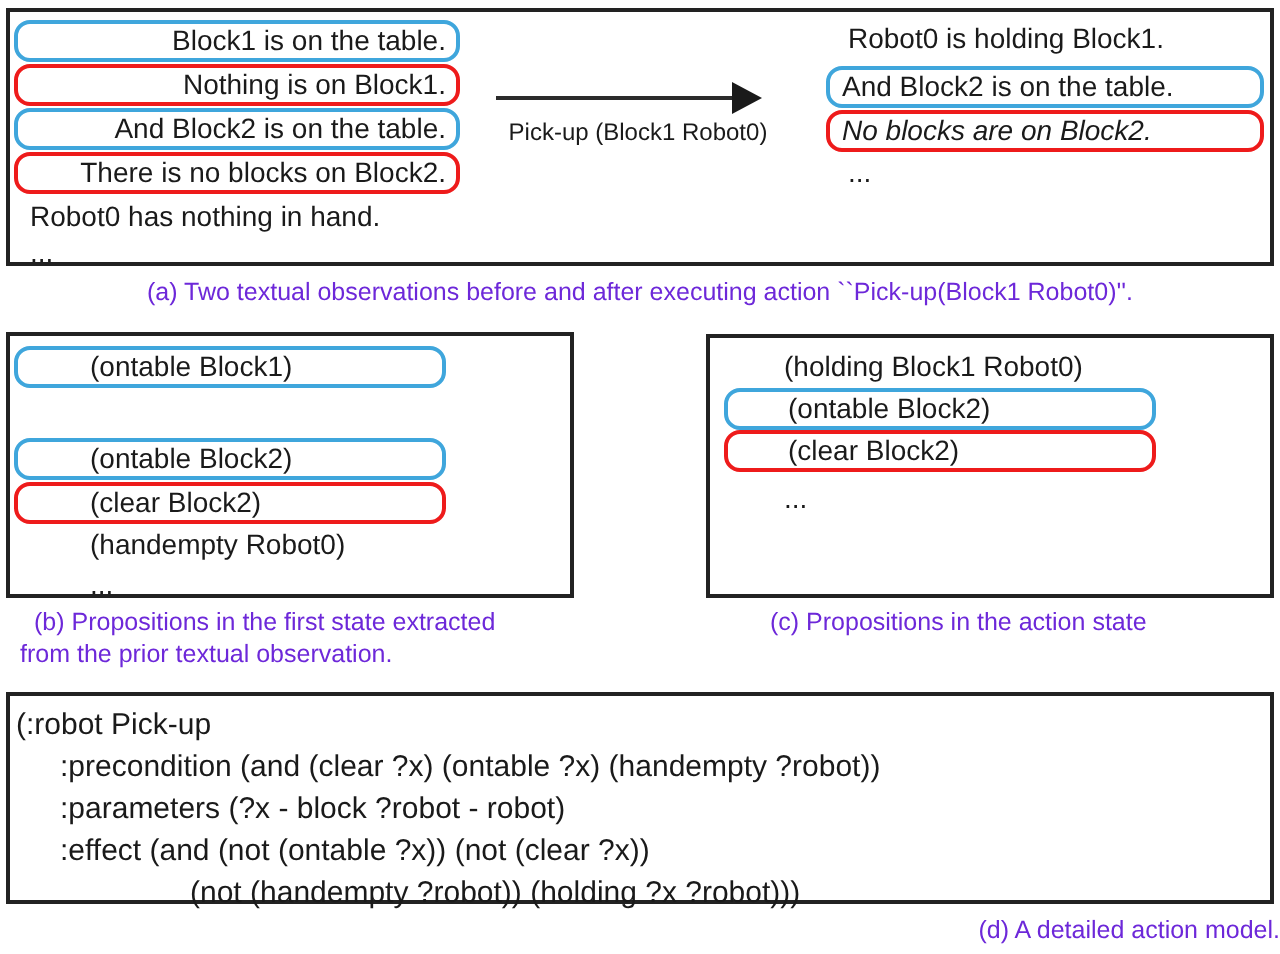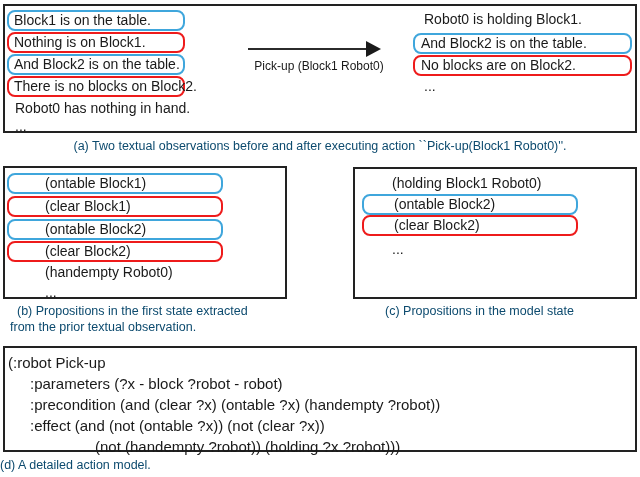--- a/index.html
+++ b/index.html
@@ -21,21 +21,21 @@
     white-space:nowrap;
   }
   .boxed {
     border:2px solid #888; border-radius:8px; height:21px;
     display:flex; align-items:center; background:#ffffff;
   }
   .blue { border-color:#3FA6DC; }
   .red  { border-color:#EE1B1B; }
 
   
-  .a-left  { left:2px; width:178px; padding:0 5px; }
+  .a-left  { left:2px; width:223px; padding:0 5px;justify-content:flex-end; }
   .a-plain { padding-left:8px; }
   
   .a-right { left:408px; width:219px; padding:0 6px; }
 
   
   .arrow-line {
     position:absolute; left:243px; top:42px; width:120px; height:0;
     border-top:2px solid #2b2b2b;
   }
   .arrow-head {
@@ -54,27 +54,27 @@
   .c-box      { left:7px; width:216px; padding-left:30px; }
   .c-plain    { left:0;   padding-left:37px; }
 
   
   .code { position:absolute; left:3px; top:4px; font-size:15px; }
   .code-line { height:21px; line-height:21px; white-space:nowrap; }
   .ind0 { margin-left:0; }
   .ind1 { margin-left:22px; }
   .ind2 { margin-left:87px; }
 
-  .caption { position:absolute; font-size:12.5px; line-height:16px; color:#0c4a6e; white-space:nowrap; }
+  .caption { position:absolute; font-size:12.5px; line-height:16px; color:#6d28d9; white-space:nowrap; }
   #cap-a { left:0; top:138px; width:640px; text-align:center; }
   #cap-b1 { left:17px;  top:303px; }
   #cap-b2 { left:10px;  top:319px; }
   #cap-c1 { left:385px; top:303px; }
   #cap-c2 { left:363px; top:319px; }
-  #cap-d { left:0; top:457px; width:640px; text-align:left; }
+  #cap-d { left:0; top:457px; width:640px; text-align:right; }
 </style>
 </head>
 <body>
 
 <div class="canvas">
 
   <div class="panel" id="panel-a">
     <div class="row boxed blue a-left" style="top: 4px; border-color: rgb(63, 166, 220);">
         <span>Block1 is on the table.</span>
       </div>
@@ -91,33 +91,30 @@
     <div class="row a-left a-plain" style="top:112px"><span>...</span></div>
 
     <div class="arrow-line"></div>
     <div class="arrow-head"></div>
     <div class="arrow-label">Pick-up (Block1 Robot0)</div>
 
     <div class="row a-right" style="top:5px; padding-left:11px"><span>Robot0 is holding Block1.</span></div>
     <div class="row boxed blue a-right" style="top: 27px; border-color: rgb(63, 166, 220);">
         <span>And Block2 is on the table.</span>
       </div>
-    <div class="row boxed red  a-right" style="top: 49px; border-color: rgb(238, 27, 27);">
+    <div class="row boxed red  a-right" style="top: 49px; border-color: rgb(238, 27, 27); font-style: italic;">
         <span>No blocks are on Block2.</span>
       </div>
     <div class="row a-right" style="top:72px; padding-left:11px"><span>...</span></div>
   </div>
   <div class="caption" id="cap-a">(a) Two textual observations before and after executing action ``Pick-up(Block1 Robot0)''.</div>
 
   <div class="panel" id="panel-b">
     <div class="row boxed blue prop-box" style="top: 5px; border-color: rgb(63, 166, 220);">
         <span>(ontable Block1)</span>
-      </div>
-    <div class="row boxed red  prop-box" style="top: 28px; border-color: rgb(238, 27, 27);">
-        <span>(clear Block1)</span>
       </div>
     <div class="row boxed blue prop-box" style="top: 51px; border-color: rgb(63, 166, 220);">
         <span>(ontable Block2)</span>
       </div>
     <div class="row boxed red  prop-box" style="top: 73px; border-color: rgb(238, 27, 27);">
         <span>(clear Block2)</span>
       </div>
     <div class="row prop-plain" style="top:96px"><span>(handempty Robot0)</span></div>
     <div class="row prop-plain" style="top:116px"><span>...</span></div>
   </div>
@@ -127,26 +124,26 @@
   <div class="panel" id="panel-c">
     <div class="row c-plain" style="top:6px"><span>(holding Block1 Robot0)</span></div>
     <div class="row boxed blue c-box" style="top: 25px; border-color: rgb(63, 166, 220);">
         <span>(ontable Block2)</span>
       </div>
     <div class="row boxed red  c-box" style="top: 46px; border-color: rgb(238, 27, 27);">
         <span>(clear Block2)</span>
       </div>
     <div class="row c-plain" style="top:72px"><span>...</span></div>
   </div>
-  <div class="caption" id="cap-c1">(c) Propositions in the model state</div>
+  <div class="caption" id="cap-c1">(c) Propositions in the action state</div>
 
   <div class="panel" id="panel-d">
     <div class="code">
       <div class="code-line ind0">(:robot Pick-up</div>
+      <div class="code-line ind1">:precondition (and (clear ?x) (ontable ?x) (handempty ?robot))</div>
       <div class="code-line ind1">:parameters (?x - block ?robot - robot)</div>
-      <div class="code-line ind1">:precondition (and (clear ?x) (ontable ?x) (handempty ?robot))</div>
       <div class="code-line ind1">:effect (and (not (ontable ?x)) (not (clear ?x))</div>
       <div class="code-line ind2">(not (handempty ?robot)) (holding ?x ?robot)))</div>
     </div>
   </div>
   <div class="caption" id="cap-d">(d) A detailed action model.</div>
 
 </div>
 
 </body></html>

